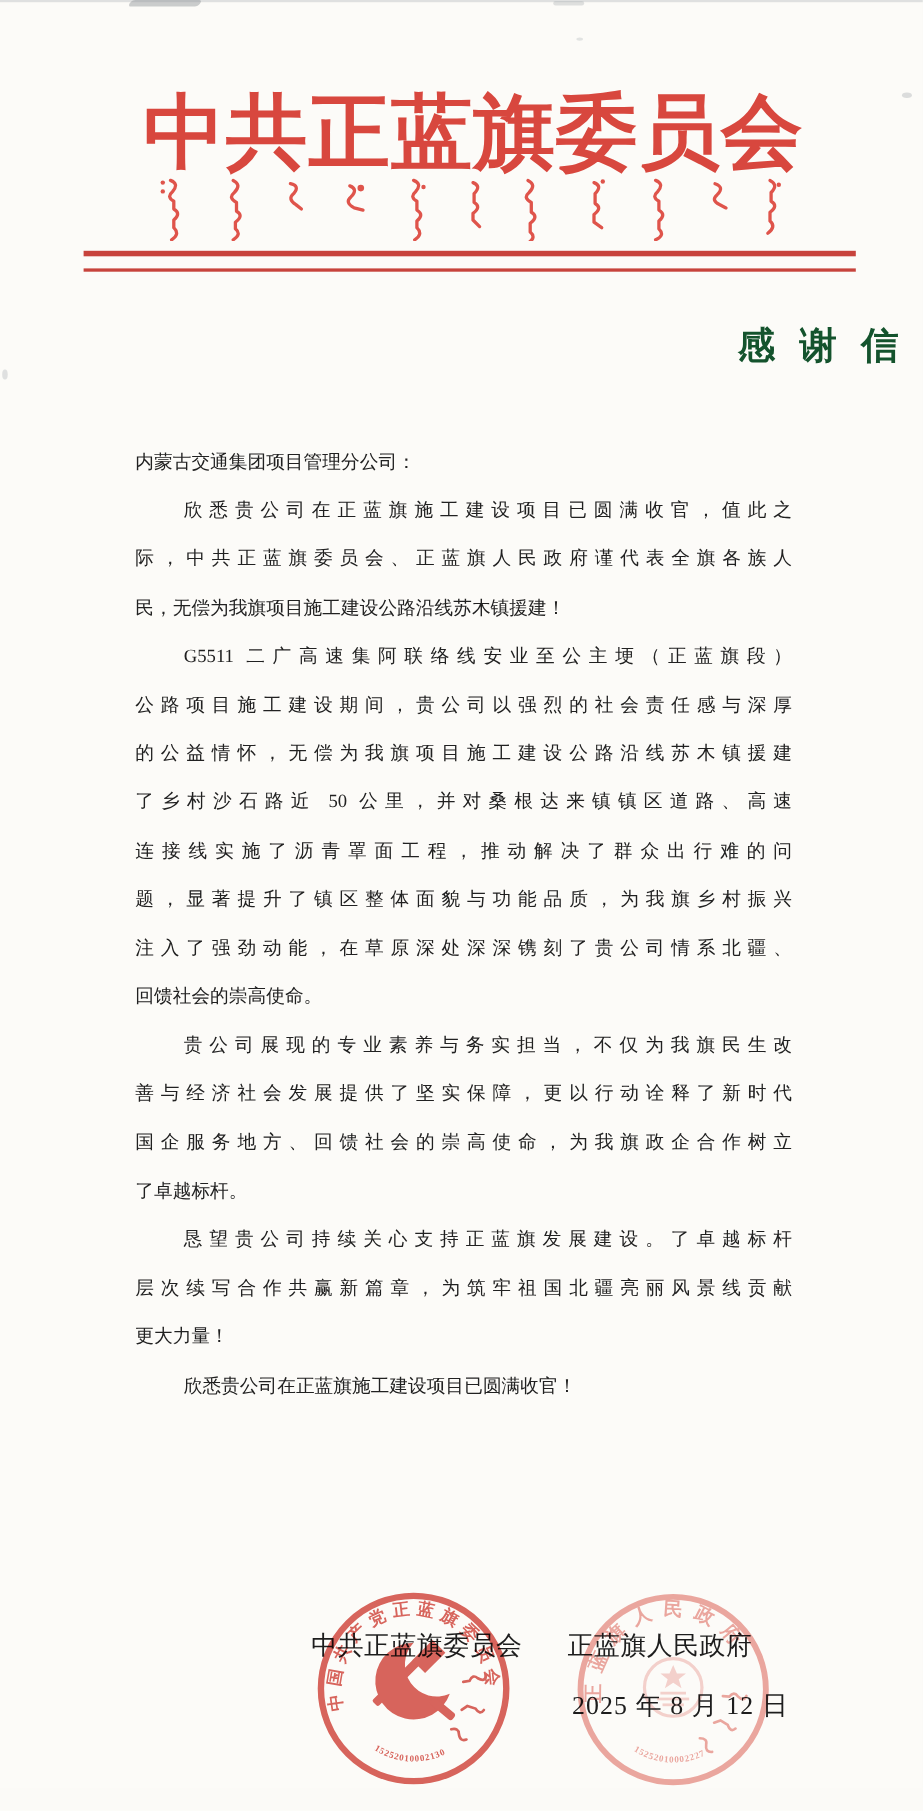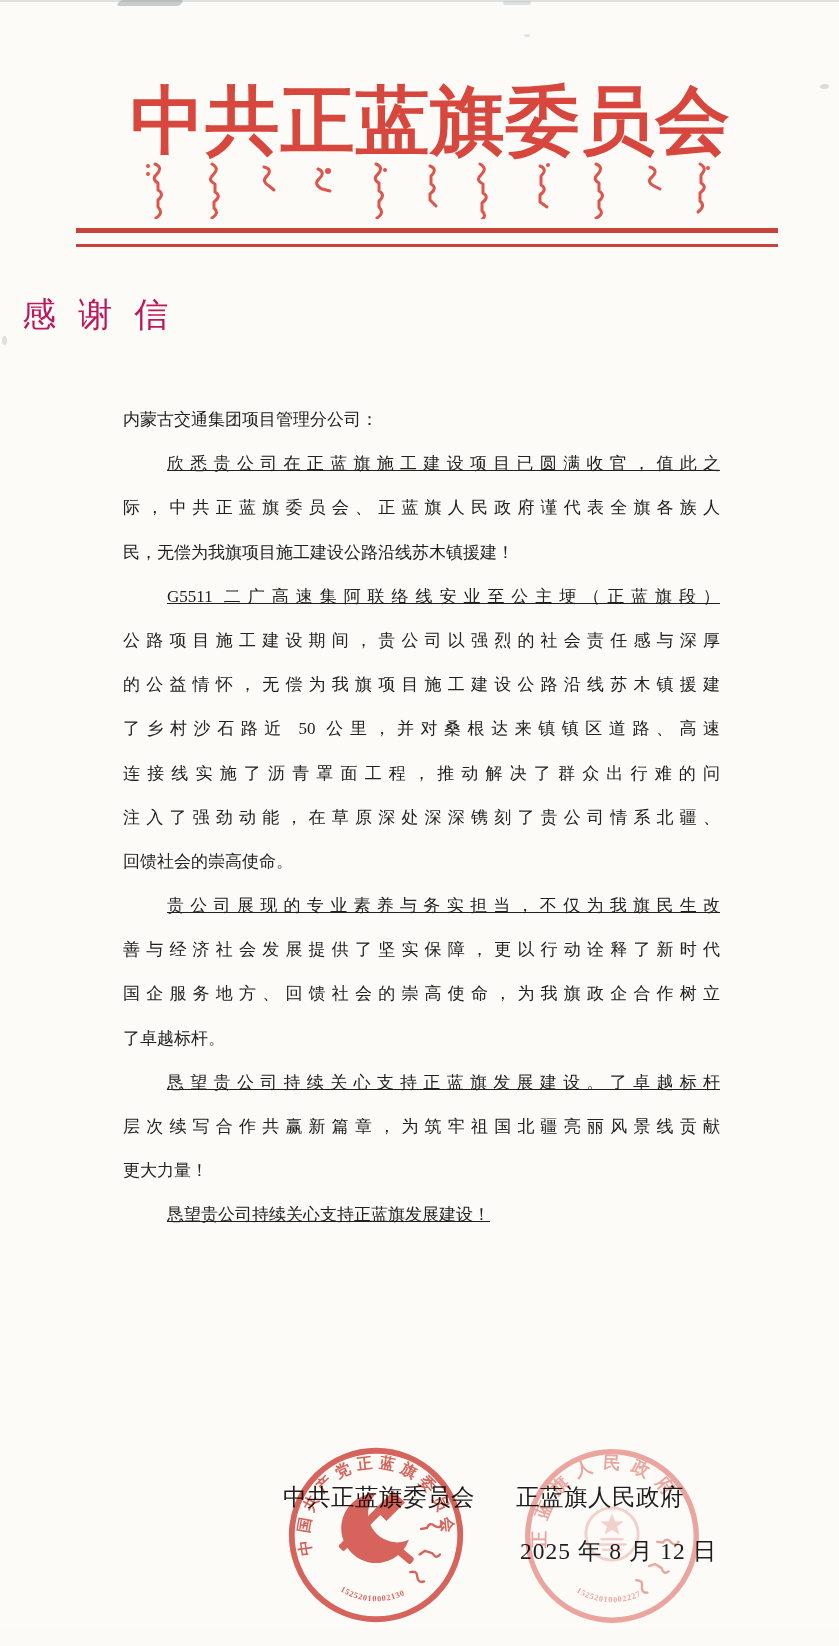--- a/index.html
+++ b/index.html
@@ -19,28 +19,28 @@
        text-align:center;padding-left:22px;font-size:74px;font-weight:700;
        color:#d8473e;letter-spacing:1px;white-space:nowrap;}
   .mongol{position:absolute;left:128px;top:159px;width:592px;height:60px;}
   .mongol path{stroke:#df544b;stroke-width:3;fill:none;stroke-linecap:round;stroke-linejoin:round;}
   .mongol circle{fill:#df544b;}
   .rule{position:absolute;left:76px;top:228px;width:702px;height:11px;
         border-top:5px solid #c7433c;border-bottom:3px solid #c7433c;}
 
   
   .title{position:absolute;left:0;right:0;top:292px;height:46px;line-height:46px;
-         text-align:left;font-size:34px;font-weight:400;color:#be185d;
+         text-align:right;font-size:34px;font-weight:700;color:#14532d;
          letter-spacing:.65em;padding-left:.65em;}
 
   
   .body{position:absolute;left:123px;top:398px;width:597px;color:#212121;font-size:17px;}
   .ln{height:44.2px;line-height:44.2px;white-space:nowrap;}
   .j{white-space:normal;text-align:justify;text-align-last:justify;}
-  .ind{padding-left:44px;text-decoration:underline;}
+  .ind{padding-left:44px;}
 
   
   .sig{position:absolute;color:#1d1d1d;font-size:23.5px;line-height:28px;white-space:nowrap;z-index:2;}
   .sig-party{left:283px;top:1483px;letter-spacing:.5px;}
   .sig-gov{left:516px;top:1483px;letter-spacing:.5px;}
   .sig-date{left:520px;top:1537px;letter-spacing:1px;}
 
   
   .seal{position:absolute;mix-blend-mode:multiply;z-index:3;pointer-events:none;}
   .seal-party{left:284px;top:1443px;width:184px;height:184px;color:#d6544c;opacity:.9;}
@@ -111,30 +111,31 @@
   <main class="body">
     <div class="ln">内蒙古交通集团项目管理分公司：</div>
     <div class="ln ind j">欣悉贵公司在正蓝旗施工建设项目已圆满收官，值此之</div>
     <div class="ln j">际，中共正蓝旗委员会、正蓝旗人民政府谨代表全旗各族人</div>
     <div class="ln">民，无偿为我旗项目施工建设公路沿线苏木镇援建！</div>
     <div class="ln ind j">G5511 二广高速集阿联络线安业至公主埂（正蓝旗段）</div>
     <div class="ln j">公路项目施工建设期间，贵公司以强烈的社会责任感与深厚</div>
     <div class="ln j">的公益情怀，无偿为我旗项目施工建设公路沿线苏木镇援建</div>
     <div class="ln j">了乡村沙石路近 50 公里，并对桑根达来镇镇区道路、高速</div>
     <div class="ln j">连接线实施了沥青罩面工程，推动解决了群众出行难的问</div>
+    <div class="ln j">题，显著提升了镇区整体面貌与功能品质，为我旗乡村振兴</div>
     <div class="ln j">注入了强劲动能，在草原深处深深镌刻了贵公司情系北疆、</div>
     <div class="ln">回馈社会的崇高使命。</div>
     <div class="ln ind j">贵公司展现的专业素养与务实担当，不仅为我旗民生改</div>
     <div class="ln j">善与经济社会发展提供了坚实保障，更以行动诠释了新时代</div>
     <div class="ln j">国企服务地方、回馈社会的崇高使命，为我旗政企合作树立</div>
     <div class="ln">了卓越标杆。</div>
     <div class="ln ind j">恳望贵公司持续关心支持正蓝旗发展建设。了卓越标杆</div>
     <div class="ln j">层次续写合作共赢新篇章，为筑牢祖国北疆亮丽风景线贡献</div>
     <div class="ln">更大力量！</div>
-    <div class="ln ind">恳望贵公司持续关心支持正蓝旗发展建设！</div>
+    <div class="ln ind">欣悉贵公司在正蓝旗施工建设项目已圆满收官！</div>
   </main>
 
   <div class="sig sig-party">中共正蓝旗委员会</div>
   <div class="sig sig-gov">正蓝旗人民政府</div>
   <div class="sig sig-date">2025 年 8 月 12 日</div>
 
   <svg class="seal seal-party" viewBox="0 0 190 190">
     <defs>
       <path id="arcTopL" d="M 30.5,119 A 69,69 0 1 1 159.5,119" fill="none"></path>
       <path id="arcBotL" d="M 53,149 A 68,68 0 0 0 137,149" fill="none"></path>

